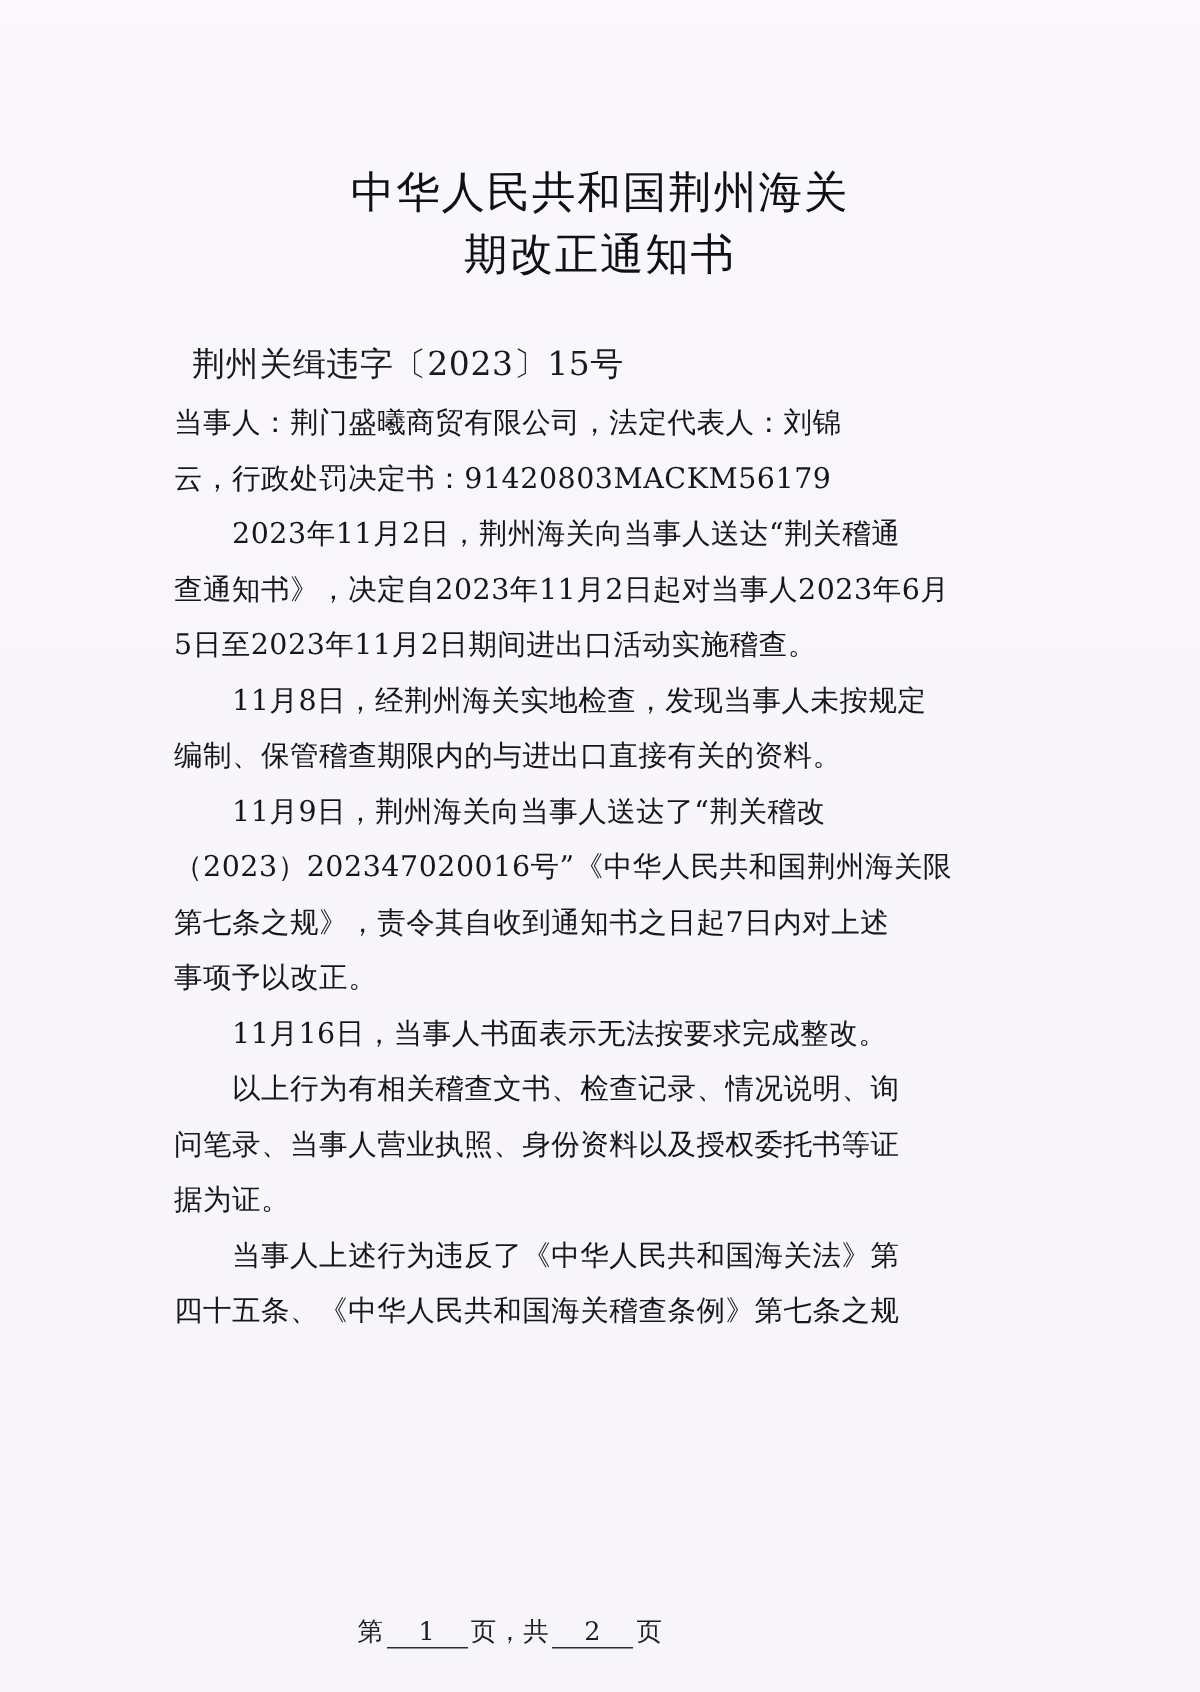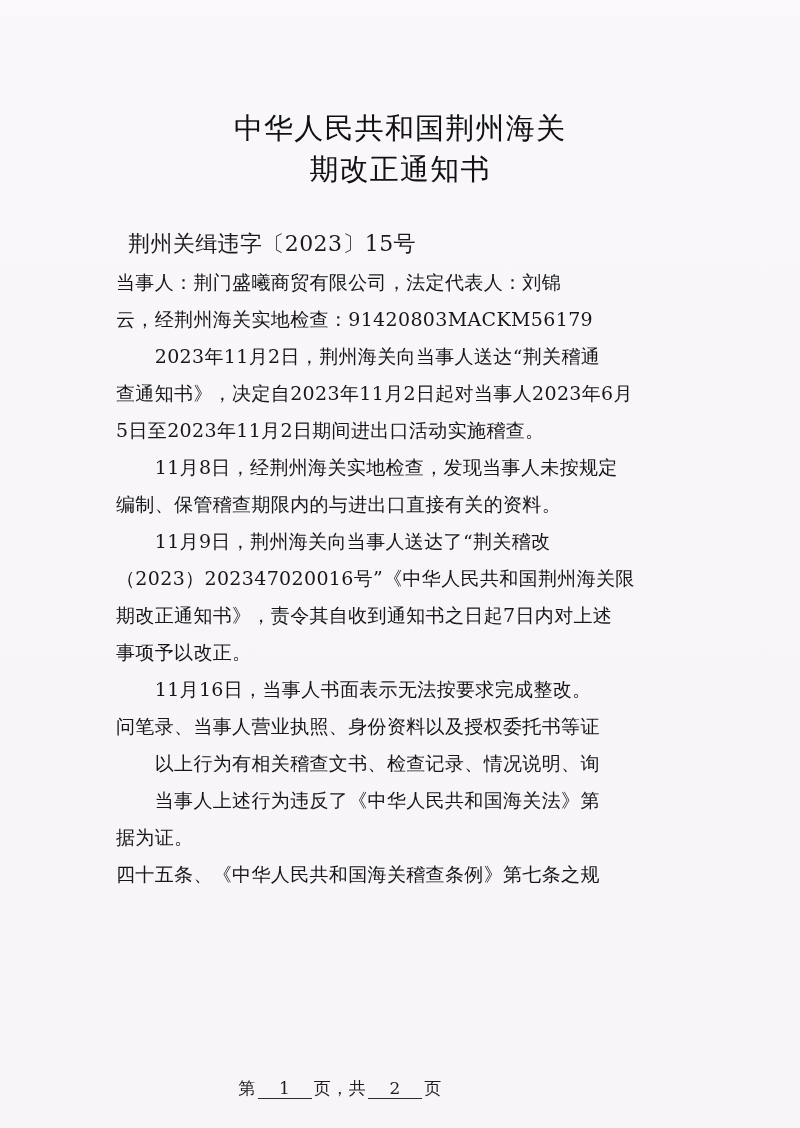--- a/index.html
+++ b/index.html
@@ -108,41 +108,41 @@
   <div class="doc-title">
     <span class="t-line">中华人民共和国荆州海关</span>
     <span class="t-line">期改正通知书</span>
   </div>
 
   <div class="doc-number">荆州关缉违字〔2023〕15号</div>
 
   <div class="body-block">
 
     <div class="line">当事人：荆门盛曦商贸有限公司，法定代表人：刘锦</div>
-    <div class="line">云，经荆州海关实地检查：91420803MACKM56179</div>
+    <div class="line">云，行政处罚决定书：91420803MACKM56179</div>
 
     <div class="line">　　2023年11月2日，荆州海关向当事人送达“荆关稽通</div>
     <div class="line">查通知书》，决定自2023年11月2日起对当事人2023年6月</div>
     <div class="line">5日至2023年11月2日期间进出口活动实施稽查。</div>
 
     <div class="line">　　11月8日，经荆州海关实地检查，发现当事人未按规定</div>
     <div class="line">编制、保管稽查期限内的与进出口直接有关的资料。</div>
 
     <div class="line">　　11月9日，荆州海关向当事人送达了“荆关稽改</div>
     <div class="line">（2023）202347020016号”《中华人民共和国荆州海关限</div>
-    <div class="line">期改正通知书》，责令其自收到通知书之日起7日内对上述</div>
+    <div class="line">第七条之规》，责令其自收到通知书之日起7日内对上述</div>
     <div class="line">事项予以改正。</div>
 
     <div class="line">　　11月16日，当事人书面表示无法按要求完成整改。</div>
 
+    <div class="line">　　以上行为有相关稽查文书、检查记录、情况说明、询</div>
     <div class="line">问笔录、当事人营业执照、身份资料以及授权委托书等证</div>
-    <div class="line">　　以上行为有相关稽查文书、检查记录、情况说明、询</div>
+    <div class="line">据为证。</div>
+
     <div class="line">　　当事人上述行为违反了《中华人民共和国海关法》第</div>
-
-    <div class="line">据为证。</div>
     <div class="line">四十五条、《中华人民共和国海关稽查条例》第七条之规</div>
 
   </div>
 
   <div class="footer">
     <span class="lbl">第</span><span class="num">1</span><span class="lbl">页，共</span><span class="num">2</span><span class="lbl">页</span>
   </div>
 
 </div>
 

